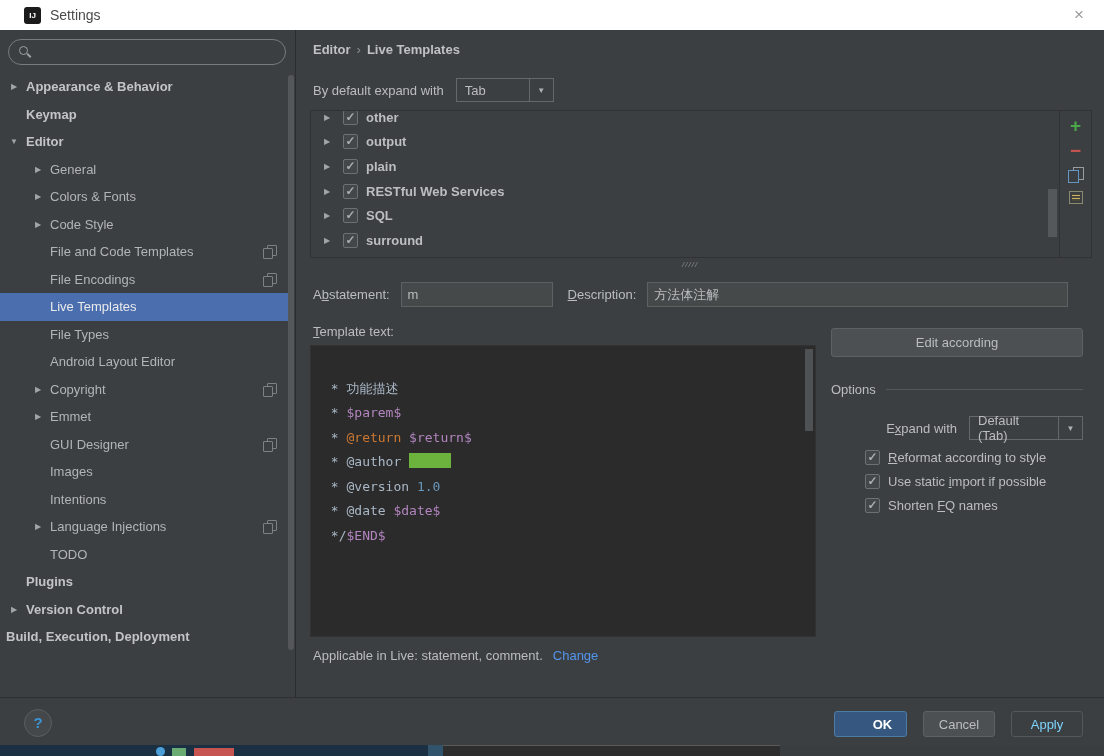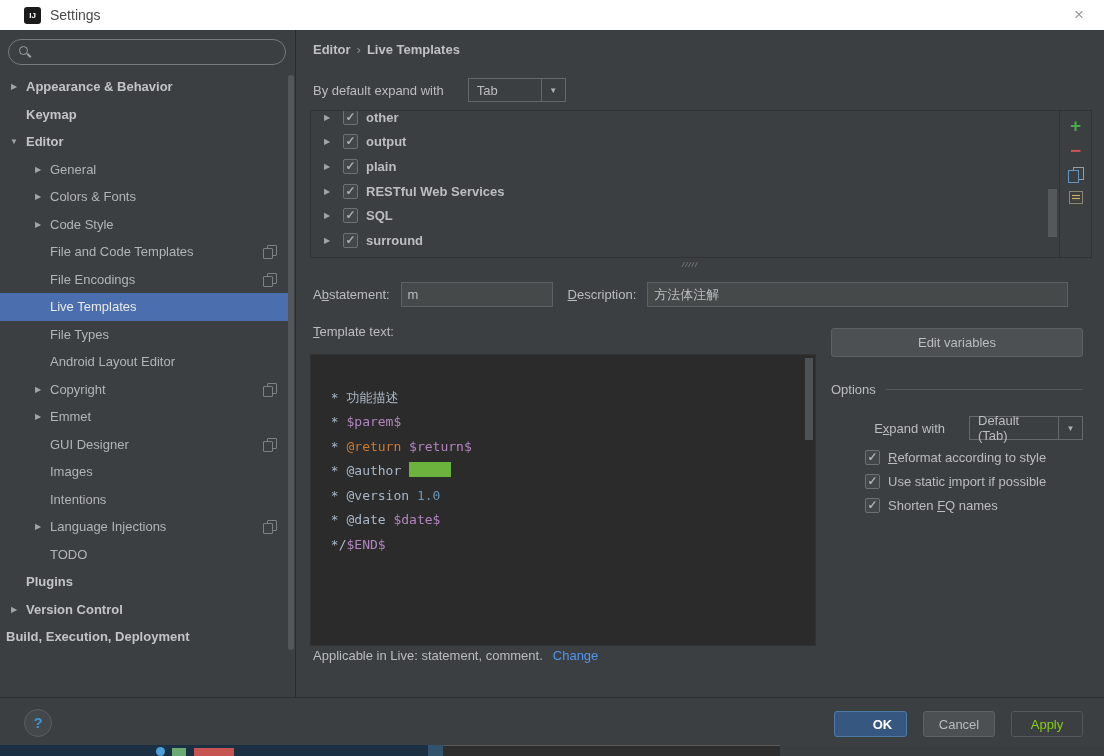--- a/index.html
+++ b/index.html
@@ -49,21 +49,21 @@
               border-radius:3px; }
 
   
   .main { position:absolute; left:297px; top:30px; width:807px; height:667px; background:#3C3F41; }
   .crumbs { position:absolute; left:16px; top:12px; font-size:13px; font-weight:700; color:#BFC1C3; }
   .crumbs .sep { color:#8A8D8F; font-weight:400; padding:0 6px; }
   .lbl-txt { font-size:13px; color:#BBBDBF; }
   .u { text-decoration:underline; }
   .row-defexpand { position:absolute; left:16px; top:48px; display:flex; align-items:center; }
   .combo { display:flex; align-items:stretch; border:1px solid #646869; background:#3C3F41;
-           height:24px; margin-left:24px; cursor:pointer; }
+           height:24px; margin-left:12px; cursor:pointer; }
   .combo .val { font-size:13px; color:#BBBDBF; padding:0 8px; display:flex; align-items:center; }
   .combo .arrow-btn { width:24px; border-left:1px solid #646869; display:flex; align-items:center;
            justify-content:center; font-size:8px; color:#AEB1B3; }
   .combo.w1 .val { width:72px; }
 
   .group-list { position:absolute; left:13px; top:80px; width:750px; height:148px;
            border:1px solid #303233; overflow:hidden; background:#3C3F41; }
   .group-list-inner { margin-top:-6px; }
   .list-row { height:24.6px; display:flex; align-items:center; }
   .list-row .arrow { width:12px; margin-left:10px; font-size:8px; color:#A2A5A7; text-align:center; }
@@ -90,21 +90,21 @@
   .splitter .grip { position:absolute; left:385px; top:2px; font-size:8px; color:#8A8D8F;
         letter-spacing:1px; font-style:italic; }
 
   .row-abbrev { position:absolute; left:16px; top:252px; display:flex; align-items:center; }
   .txt-input { height:25px; background:#45494A; border:1px solid #5E6162; color:#BBBDBF;
         font-size:13px; padding:0 6px; outline:none; }
   .lbl-tpl { position:absolute; left:16px; top:294px; }
 
   .editor { position:absolute; left:13px; top:315px; width:506px; height:292px; background:#2B2B2B;
         border:1px solid #323232; font-family:"DejaVu Sans Mono", monospace; font-size:13px;
-        padding:6px 0 0 12px; cursor:text;margin-top:9px; }
+        padding:6px 0 0 12px; cursor:text; }
   .code-line { height:24.5px; line-height:24.5px; white-space:pre; }
   .tok-comment { color:#A9B7C6; }
   .tok-tag { color:#CC7832; }
   .tok-var { color:#B285BF; }
   .tok-num { color:#6897BB; }
   .tok-sel { display:inline-block; width:42px; height:15px; background:#6CB33E; vertical-align:-2px; }
   .ed-scroll { position:absolute; right:2px; top:3px; width:8px; height:82px; background:#4E5254; }
 
   .btn { background:#4C5052; border:1px solid #5E6163; border-radius:3px; color:#BBBDBF;
         font-size:13px; cursor:pointer; font-family:inherit; }
@@ -125,21 +125,21 @@
   
   .footer { position:absolute; left:0; top:697px; width:1104px; height:48px; background:#3C3F41;
         border-top:1px solid #2D2F31; }
   .help-btn { position:absolute; left:24px; top:11px; width:28px; height:28px; border-radius:50%;
         background:#44484A; border:1px solid #5B5E60; color:#3A95D6; font-size:15px; font-weight:bold;
         text-align:center; line-height:26px; cursor:pointer; }
   .footer .btn { position:absolute; top:13px; height:26px; }
   .btn-ok { left:834px; width:73px; background:#365880; border-color:#4E7AA6; color:#FFFFFF;
         font-weight:700;padding-left:24px; }
   .btn-cancel { left:923px; width:72px; }
-  .btn-apply { left:1011px; width:72px; background:#3C3F41; border-color:#55585A; color:#84cc16;
+  .btn-apply { left:1011px; width:72px; background:#3C3F41; border-color:#55585A; color:#7dd3fc;
         cursor:default; }
 
   
   .bottom-strip { position:absolute; left:0; top:745px; width:1104px; height:11px; background:#3A3D3F; }
   .bs-navy { position:absolute; left:0; top:0; width:428px; height:11px; background:#1C3044; }
   .bs-blue { position:absolute; left:428px; top:0; width:15px; height:11px; background:#31536B; }
   .bs-gray { position:absolute; left:443px; top:0; width:337px; height:11px; background:#2D2D2D;
         border-top:1px solid #5A5A5A; }
   .bs-dot-blue { position:absolute; left:156px; top:2px; width:9px; height:9px; border-radius:50%;
         background:#4C9FD8; }
@@ -335,21 +335,21 @@
           <div class="code-line"><span class="tok-comment"> * </span><span class="tok-var">$parem$</span></div>
           <div class="code-line"><span class="tok-comment"> * </span><span class="tok-tag">@return</span><span class="tok-comment"> </span><span class="tok-var">$return$</span></div>
           <div class="code-line"><span class="tok-comment"> * @author </span><span class="tok-sel"></span></div>
           <div class="code-line"><span class="tok-comment"> * @version </span><span class="tok-num">1.0</span></div>
           <div class="code-line"><span class="tok-comment"> * @date </span><span class="tok-var">$date$</span></div>
           <div class="code-line"><span class="tok-comment"> */</span><span class="tok-var">$END$</span></div>
         </div>
       <div class="ed-scroll"></div>
     </div>
 
-    <button class="btn btn-editvars">Edit variables</button>
+    <button class="btn btn-editvars">Edit according</button>
 
     <div class="options-hdr">
       <span class="lbl-txt">Options</span>
       <span class="line"></span>
     </div>
 
     <div class="row-expandwith">
       <span class="lbl-txt"><span>E</span><span class="u">x</span><span>pand with</span></span>
       <div class="combo">
         <span class="val" style="width:88px;">Default (Tab)</span>

